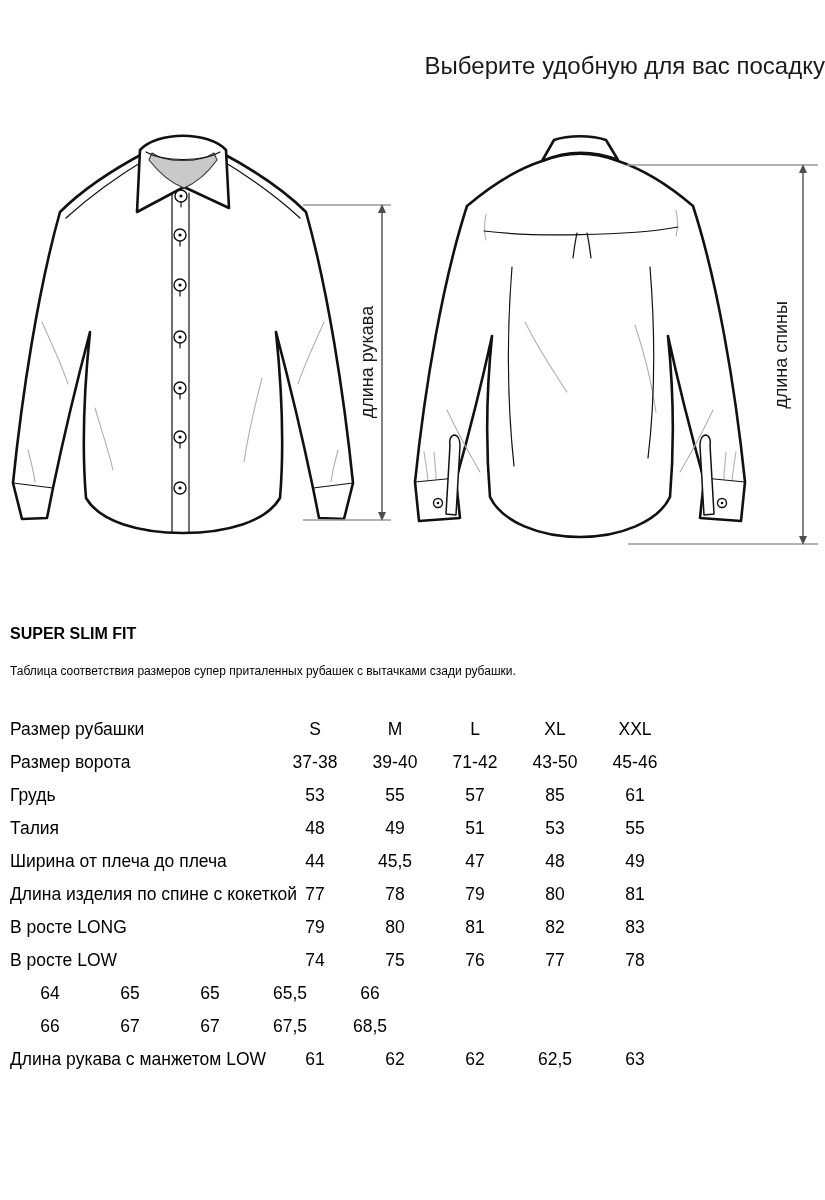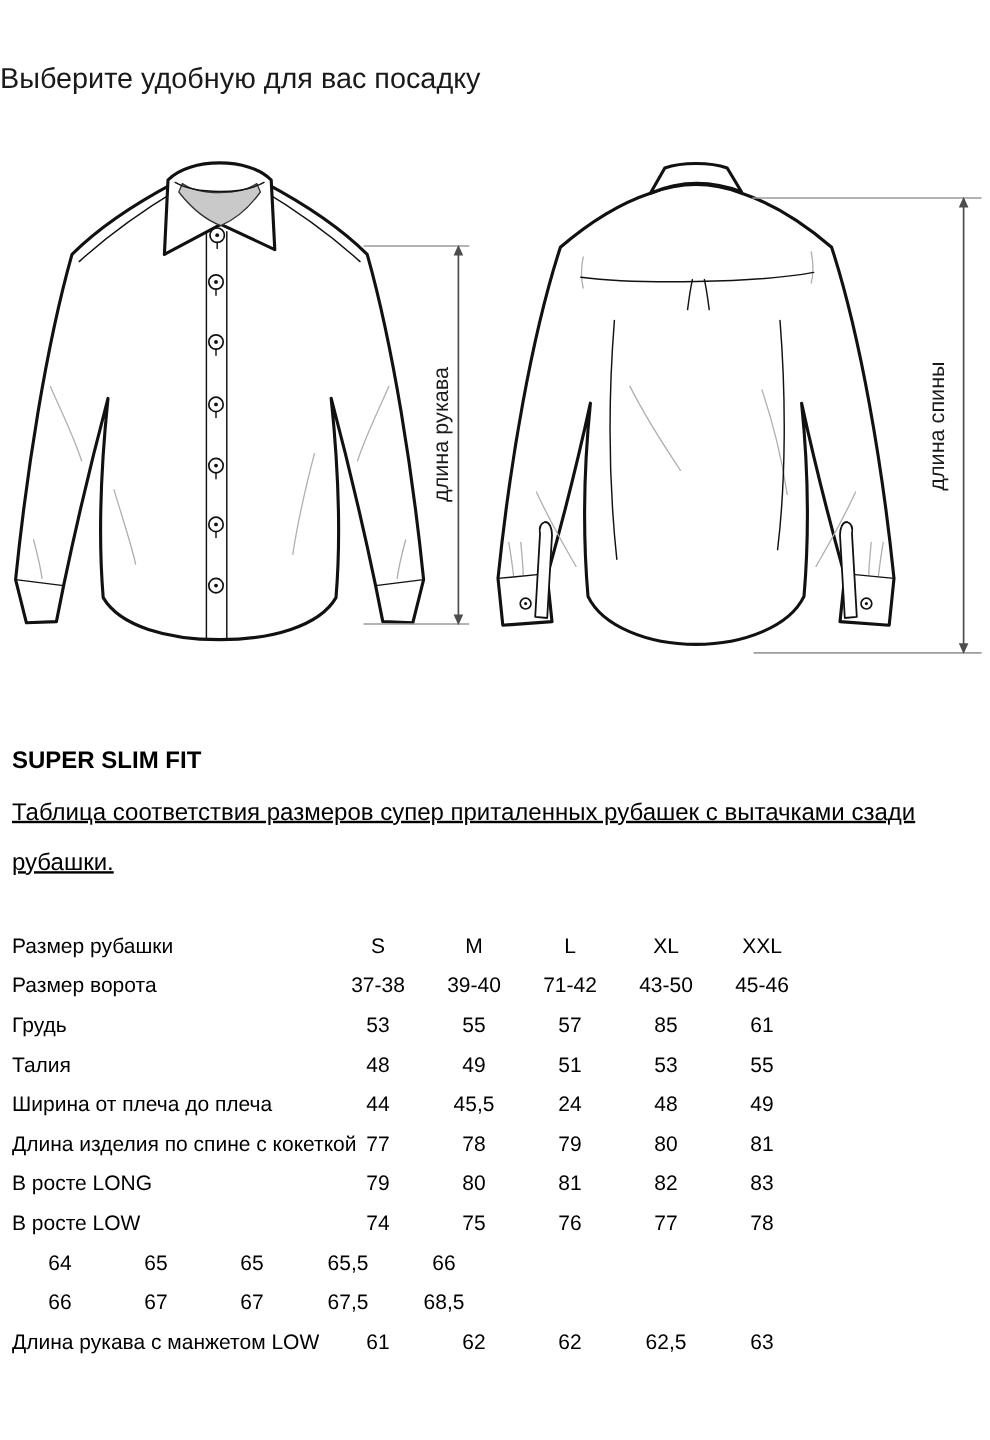--- a/index.html
+++ b/index.html
@@ -10,36 +10,36 @@
     --collar:#c9c9c9;
     --text:#000000;
   }
   *{box-sizing:border-box;}
   html,body{margin:0;padding:0;}
   body{
     width:825px;height:1200px;background:#ffffff;color:var(--text);
     font-family:"Liberation Sans",sans-serif;overflow:hidden;
   }
   .title{
-    margin:0;padding-top:52px;text-align:left;
+    margin:0;padding-top:52px;text-align:right;
     font-size:24px;font-weight:400;line-height:28px;color:#1a1a1a;
   }
   .figure{position:relative;width:825px;height:490px;margin-top:30px;}
   .figure svg{display:block;}
   .vlabel{
     position:absolute;width:120px;height:20px;line-height:20px;
     font-size:18px;text-align:center;transform:rotate(-90deg);color:#1a1a1a;
     white-space:nowrap;
   }
   .vlabel-sleeve{left:307px;top:242px;}
   .vlabel-back{left:721px;top:235px;}
-  .fit-heading{margin:22px 16px 0 10px;font-size:20px;font-weight:bold;line-height:24px;}
-  .fit-desc{margin:10px 0 0 10px;max-width:780px;font-size:20px;line-height:42px;text-decoration:underline;}
+  .fit-heading{margin:22px 16px 0 10px;font-size:16px;font-weight:bold;line-height:24px;}
+  .fit-desc{margin:10px 0 0 10px;max-width:780px;font-size:12px;line-height:31px;}
   .size-table{margin:26px 0 0 10px;font-size:17.5px;}
-  .t-row{display:flex;height:33px;align-items:flex-end;}
+  .t-row{display:flex;height:33px;align-items:center;}
   .t-label{width:265px;white-space:nowrap;overflow:visible;}
   .t-cell{width:80px;text-align:center;}
   
   .s2{fill:#ffffff;stroke:var(--ink);stroke-width:2.6;stroke-linejoin:round;stroke-linecap:round;}
   .s2b{fill:#ffffff;stroke:var(--ink);stroke-width:1.5;stroke-linejoin:round;}
   .s1{fill:none;stroke:var(--ink);stroke-width:1.2;stroke-linecap:round;}
   .sg{fill:none;stroke:var(--crease);stroke-width:1.1;stroke-linecap:round;}
   .se{fill:none;stroke:var(--guide);stroke-width:1.4;}
   .sa{fill:none;stroke:var(--arrow);stroke-width:1.4;}
   .fa{fill:var(--arrow);stroke:none;}
@@ -157,21 +157,21 @@
       <div class="t-cell">48</div>
       <div class="t-cell">49</div>
       <div class="t-cell">51</div>
       <div class="t-cell">53</div>
       <div class="t-cell">55</div>
     </div>
     <div class="t-row">
       <div class="t-label">Ширина от плеча до плеча</div>
       <div class="t-cell">44</div>
       <div class="t-cell">45,5</div>
-      <div class="t-cell">24</div>
+      <div class="t-cell">47</div>
       <div class="t-cell">48</div>
       <div class="t-cell">49</div>
     </div>
     <div class="t-row">
       <div class="t-label">Длина изделия по спине с кокеткой</div>
       <div class="t-cell">77</div>
       <div class="t-cell">78</div>
       <div class="t-cell">79</div>
       <div class="t-cell">80</div>
       <div class="t-cell">81</div>

